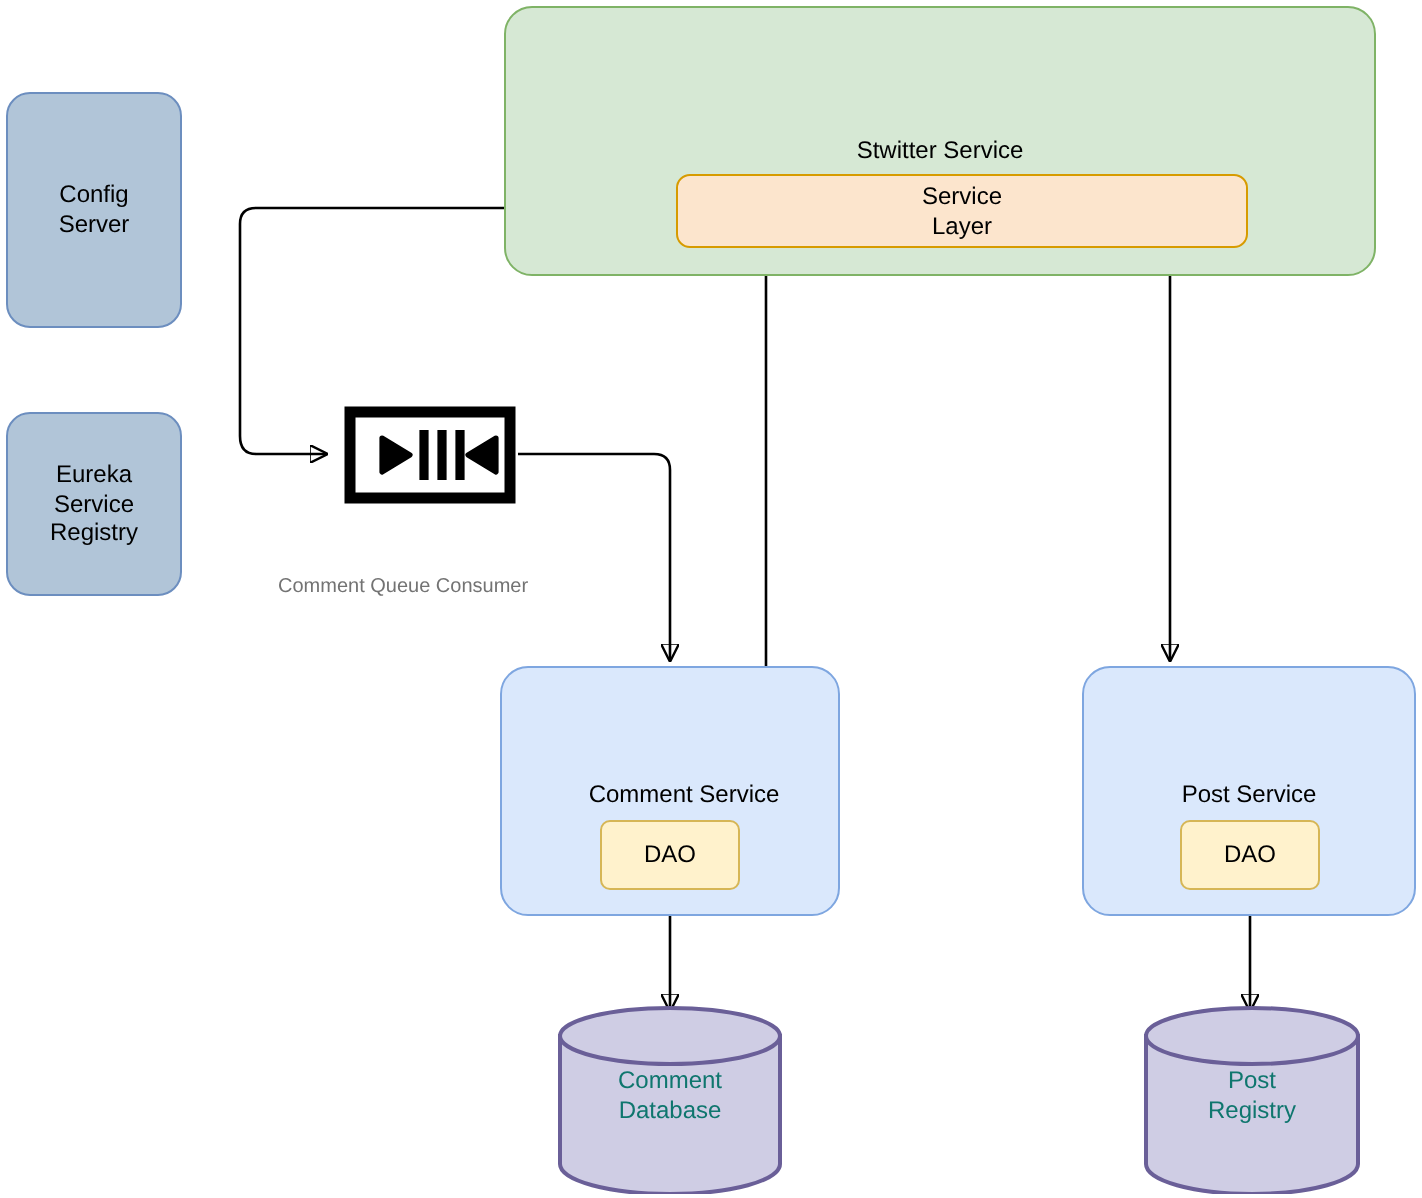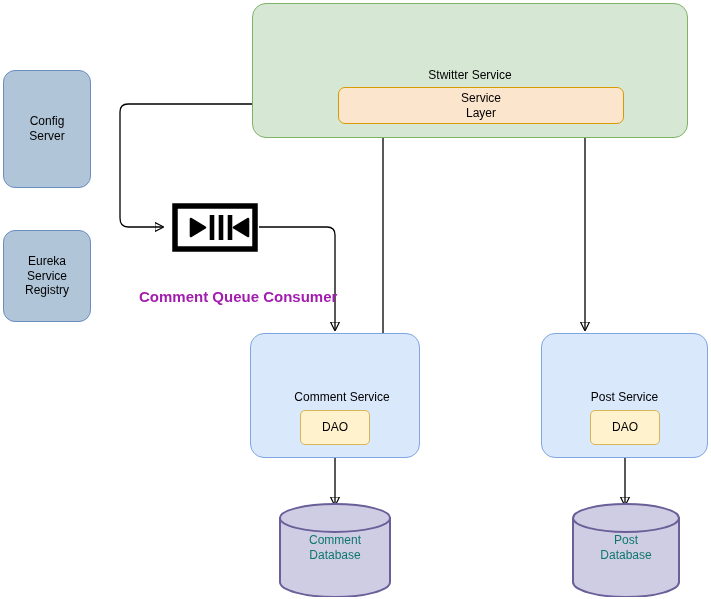--- a/index.html
+++ b/index.html
@@ -27,21 +27,20 @@
     line-height: 1.22;
     color: #000000;
     white-space: pre-line;
   }
   
   .grey-box {
     background: #b1c5d8;
     border: 1px solid #6c8ebf;
     border-radius: 12px;
     font-size: 12px;
-    margin-top: 24px;
   }
   
   .green-container {
     background: #d6e8d4;
     border: 1px solid #7fb366;
     border-radius: 14px;
     align-items: flex-start;
     justify-content: center;
   }
   .green-title {
@@ -95,24 +94,23 @@
     color: #0f766e;
     line-height: 1.22;
     white-space: pre-line;
   }
   
   .queue-icon {
     position: absolute;
   }
   .queue-caption {
     position: absolute;
-    font-size: 15px;
-    color: #a21caf;
+    font-size: 10px;
+    color: #737373;
     white-space: nowrap;
-    font-weight: bold;
   }
   
   #edges {
     position: absolute;
     left: 0;
     top: 0;
     width: 711px;
     height: 599px;
     pointer-events: none;
   }
@@ -205,15 +203,15 @@
   <div class="db-label" style="left:278px; top:533px; width:114px;">Comment
 Database</div>
 
   <div class="db" style="left:571px; top:503px;">
     <svg width="110" height="94" viewBox="0 0 110 94">
       <path d="M 2 15 L 2 79 A 53 15 0 0 0 108 79 L 108 15 Z" fill="#cfcde4" stroke="#6a5f98" stroke-width="2"></path>
       <ellipse cx="55" cy="15" rx="53" ry="14" fill="#cfcde4" stroke="#6a5f98" stroke-width="2"></ellipse>
     </svg>
   </div>
   <div class="db-label" style="left:571px; top:533px; width:110px;">Post
-Database</div>
+Registry</div>
 
 </div>
 
 </body></html>

